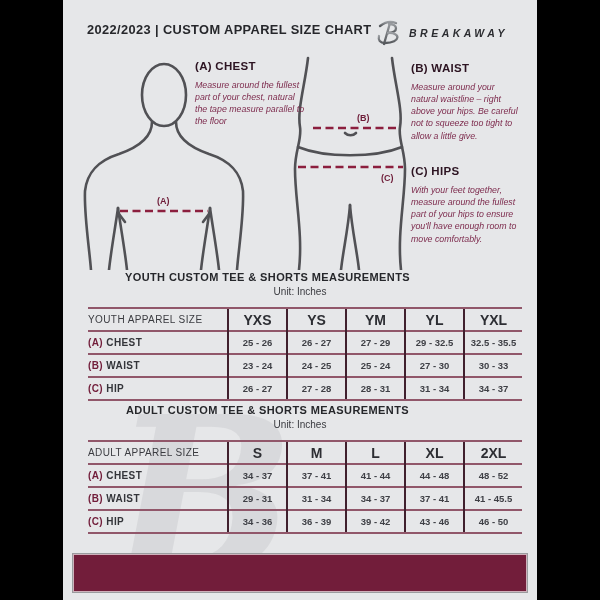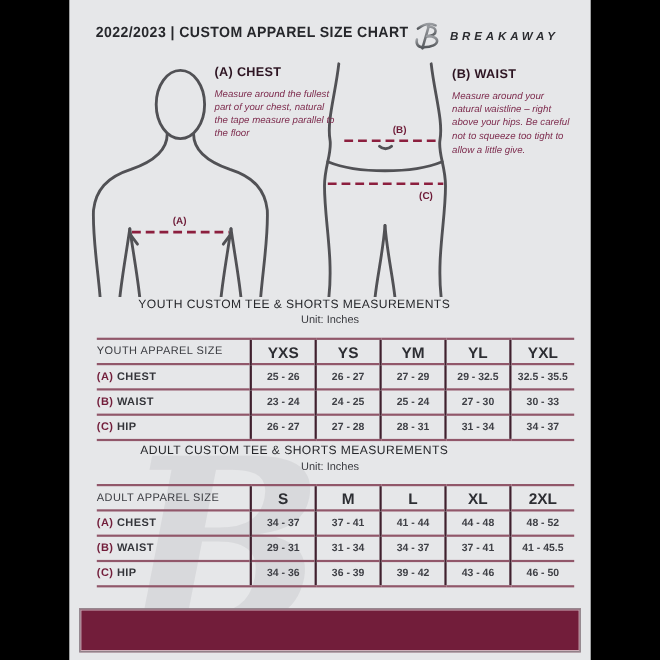--- a/index.html
+++ b/index.html
@@ -25,21 +25,21 @@
   .instr-a{left:132px;top:60px;width:114px;}
   .instr-b{left:348px;top:62px;width:112px;}
   .instr-c{left:348px;top:165px;width:114px;}
 
   
   .fig1{left:12px;top:55px;}
   .fig2{left:222px;top:55px;}
   .fig-label{font-size:9px;font-weight:700;fill:#6e1c38;font-family:"Liberation Sans",sans-serif;}
 
   
-  .sec-title{left:0;width:409px;text-align:center;font-size:11px;font-weight:400;
+  .sec-title{left:0;width:409px;text-align:center;font-size:11px;font-weight:700;
              color:#26272b;letter-spacing:.4px;}
   .sec-unit{left:0;width:474px;text-align:center;font-size:10px;color:#3a3b40;}
   .t1-title{top:271px;} .t1-unit{top:286px;}
   .t2-title{top:404px;} .t2-unit{top:419px;}
 
   
   table.size{border-collapse:collapse;table-layout:fixed;left:25px;width:424px;}
   .youth-tbl{top:307px;} .adult-tbl{top:440px;}
   table.size td{height:21px;padding:0;border-top:2px solid #91576a;}
   table.size tr:last-child td{border-bottom:2px solid #91576a;}
@@ -114,20 +114,24 @@
     </svg>
 
     <div class="instr instr-a">
       <h3>(A) CHEST</h3>
       <p>Measure around the fullest part of your chest, natural the tape measure parallel to the floor</p>
     </div>
     <div class="instr instr-b">
       <h3>(B) WAIST</h3>
       <p>Measure around your natural waistline – right above your hips. Be careful not to squeeze too tight to allow a little give.</p>
     </div>
+    <div class="instr instr-c">
+      <h3>(C) HIPS</h3>
+      <p>With your feet together, measure around the fullest part of your hips to ensure you'll have enough room to move comfortably.</p>
+    </div>
 
     <div class="sec-title t1-title">YOUTH CUSTOM TEE &amp; SHORTS MEASUREMENTS</div>
     <div class="sec-unit t1-unit">Unit: Inches</div>
     <table class="size youth-tbl">
       <tbody>
           <tr>
         <td class="rowhead">YOUTH APPAREL SIZE</td>
         <td class="data colsize">YXS</td>
         <td class="data colsize">YS</td>
         <td class="data colsize">YM</td>

